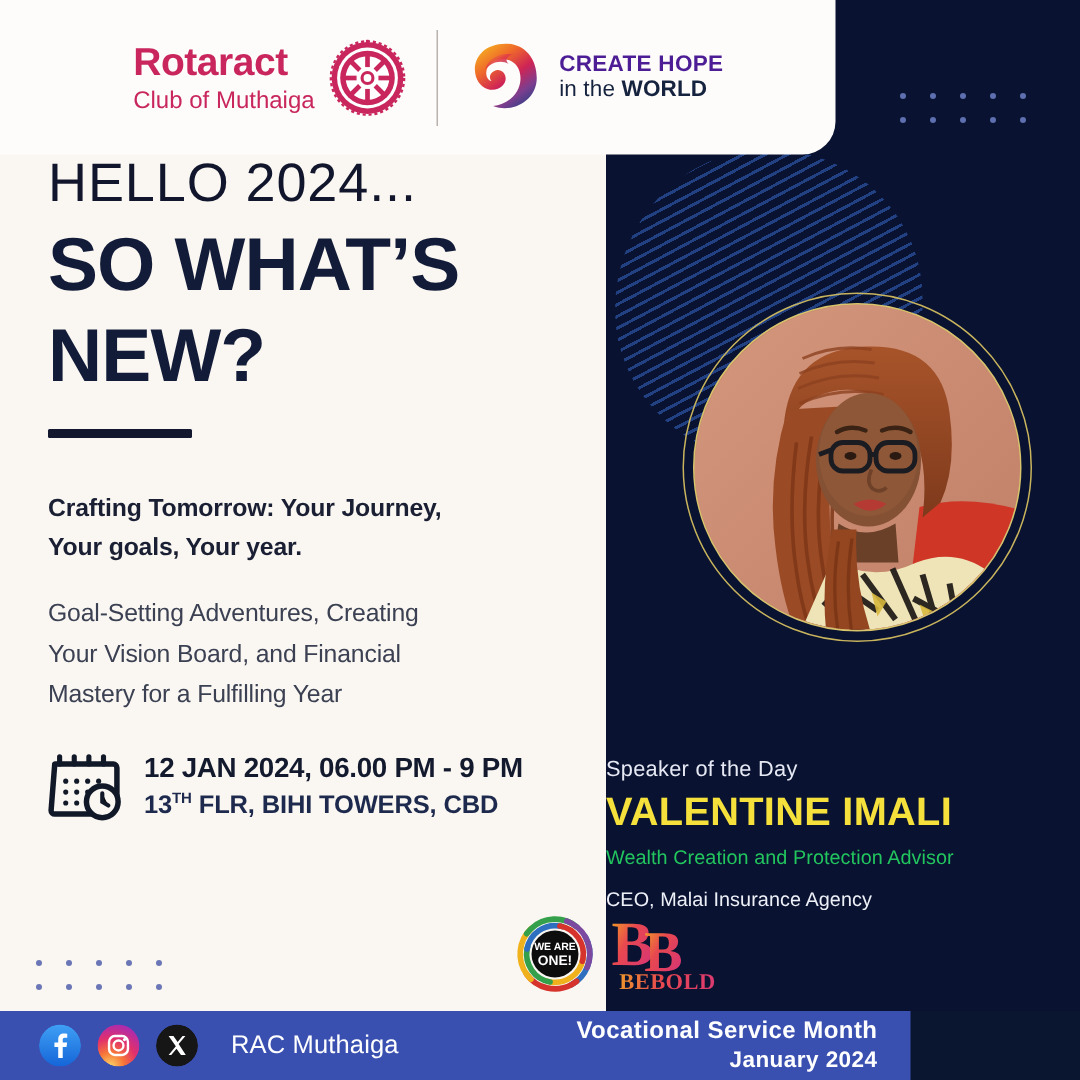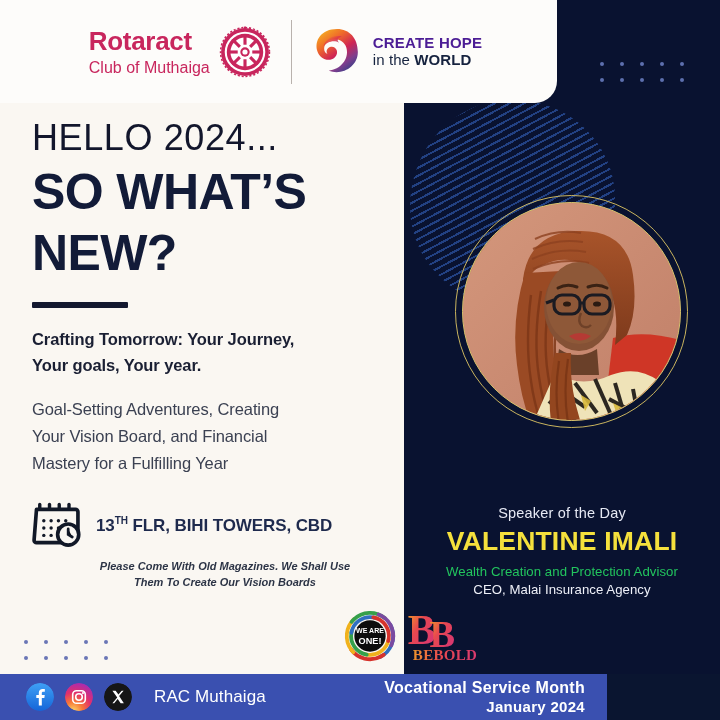--- a/index.html
+++ b/index.html
@@ -67,21 +67,21 @@
 
   
   .dots { position: absolute; display: grid; gap: 12px 16px; z-index: 6; }
   .dots .d { width: 4px; height: 4px; border-radius: 50%; }
   .dots-tr { right: 36px; top: 62px; grid-template-columns: repeat(5, 4px); }
   .dots-tr .d { background: #5d6fae; }
   .dots-bl { left: 24px; top: 640px; grid-template-columns: repeat(5, 4px); }
   .dots-bl .d { background: #6a76b6; }
 
   
-  .headline { position: absolute; left: 32px; top: 118px; z-index: 6; }
+  .headline { position: absolute; left: 32px; top: 102px; z-index: 6; }
   .hl-hello {
     font-size: 36px; font-weight: 300; color: #12162c;
     letter-spacing: 0.6px; line-height: 1.1;
   }
   .hl-big {
     font-size: 50px; font-weight: 800; color: #121b38;
     letter-spacing: -0.6px; line-height: 1.06; margin-top: 8px;
   }
   .rule {
     width: 96px; height: 6px; background: #13182f;
@@ -165,28 +165,28 @@
   .ring-inner {
     position: absolute; inset: 7px;
     border-radius: 50%;
     border: 1.5px solid #d8c46c;
     overflow: hidden;
     background: #c98a6e;
   }
   .portrait { position: absolute; inset: 0; overflow: hidden; border-radius: 50%; }
 
   
-  .speaker { position: absolute; left: 404px; top: 505px; width: 316px; text-align: center; z-index: 6; }
+  .speaker { position: absolute; left: 404px; top: 505px; width: 316px; z-index: 6; }
   .sp-label { font-size: 14.5px; font-weight: 400; color: #e6e9f4; letter-spacing: 0.2px; }
   .sp-name {
     font-size: 26.5px; font-weight: 800; color: #f5e03c;
     letter-spacing: 0.2px; margin-top: 7px; line-height: 1.05;
   }
   .sp-role1 { font-size: 13.2px; font-weight: 400; color: #22c55e; margin-top: 8px; letter-spacing: 0.05px; }
-  .sp-role2 { font-size: 13.2px; font-weight: 400; color: #eef0f8; margin-top: 3px; letter-spacing: 0.05px; }
+  .sp-role2 { font-size: 13.2px; font-weight: 400; color: #eef0f8; margin-top: 13px; letter-spacing: 0.05px; }
 
   
   .bebold { position: absolute; left: 403px; top: 607px; width: 84px; z-index: 7; text-align: center; }
   .bb-mark { height: 42px; display: block; margin: 0 auto; }
   .bb-word {
     font-family: "Liberation Serif", serif;
     font-size: 15px; font-weight: 700; letter-spacing: 0.3px;
     margin-top: -2px;
     background: linear-gradient(100deg,#f0b31f 0%,#e8484f 45%,#d6357a 100%);
     -webkit-background-clip: text; background-clip: text;
@@ -448,26 +448,23 @@
           <circle cx="35" cy="37" r="2.1"></circle>
           <circle cx="17" cy="46" r="2.1"></circle>
             <circle cx="26" cy="46" r="2.1"></circle>
         </g>
         <circle cx="47" cy="45" r="13" fill="#faf7f2" stroke="#111827" stroke-width="4.5"></circle>
         <g stroke="#111827" stroke-width="3.4" stroke-linecap="round">
           <path d="M47 38 v7 l5 3"></path>
         </g>
       </svg>
       <div class="ev-lines">
+        <div class="ev-date">12 JAN 2024, 06.00 PM - 9 PM</div>
         <div class="ev-venue"><span>13</span><sup>TH</sup><span> FLR, BIHI TOWERS, CBD</span></div>
       </div>
-    </div>
-    <div class="note">
-      <span>Please Come With Old Magazines. We Shall</span>
-      <span>Use Them To Create Our Vision Boards</span>
     </div>
   </div>
 
   <div class="wao">
     <svg viewBox="0 0 100 100">
       <g fill="none" stroke-width="7" stroke-linecap="round">
         <circle cx="50" cy="50" r="43" stroke="#2f6fc0" stroke-dasharray="62 200" transform="rotate(-20 50 50)"></circle>
         <circle cx="50" cy="50" r="43" stroke="#d6332c" stroke-dasharray="62 200" transform="rotate(62 50 50)"></circle>
         <circle cx="50" cy="50" r="43" stroke="#f0b21c" stroke-dasharray="62 200" transform="rotate(144 50 50)"></circle>
         <circle cx="50" cy="50" r="43" stroke="#35a04b" stroke-dasharray="62 200" transform="rotate(226 50 50)"></circle>

